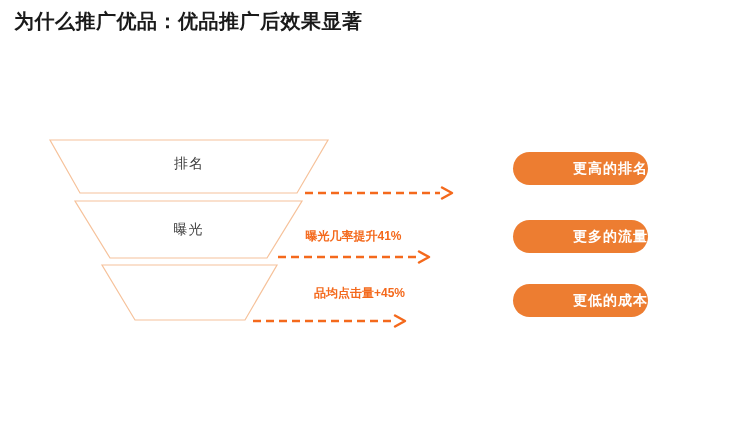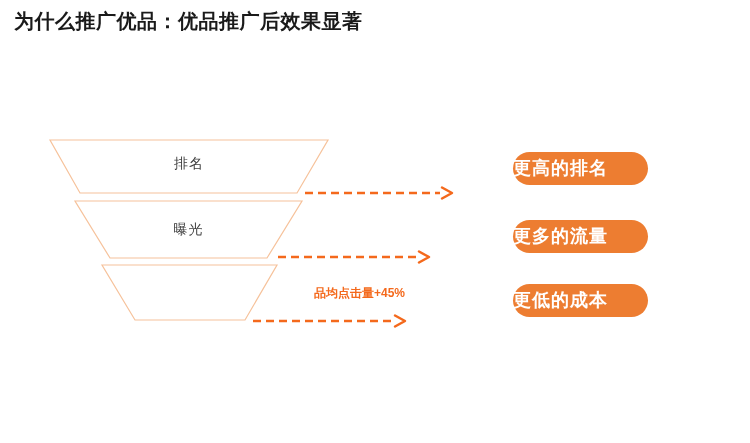--- a/index.html
+++ b/index.html
@@ -28,21 +28,21 @@
     position:absolute;text-align:center;line-height:18px;
     font-size:14px;color:var(--stage-text);letter-spacing:1px;
   }
   .metric{
     position:absolute;text-align:center;line-height:16px;
     font-size:12px;font-weight:bold;color:var(--accent-orange);white-space:nowrap;
   }
   .badge{
     position:absolute;width:135px;height:33px;border-radius:17px;
     background:var(--badge-orange);color:#FFFFFF;
-    font-size:18px;font-weight:bold;text-align:left;line-height:33px;
+    font-size:14px;font-weight:bold;text-align:right;line-height:33px;
     letter-spacing:1px;
   }
   .footnote{
     position:absolute;right:43px;top:420px;
     font-size:11px;color:var(--footnote-gray);white-space:nowrap;
   }
 </style>
 </head>
 <body>
 
@@ -65,20 +65,21 @@
     </g>
     <g class="arrow">
       <line x1="253" y1="321" x2="393" y2="321"></line>
       <path class="head" d="M395,315.5 L405,321 L395,326.5"></path>
     </g>
   </svg>
 
   <div class="stage-label" style="left:50px;top:154px;width:278px;">排名</div>
   <div class="stage-label" style="left:75px;top:220px;width:227px;">曝光</div>
 
+  <div class="metric" style="left:278px;top:228px;width:151px;">曝光几率提升41%</div>
   <div class="metric" style="left:253px;top:285px;width:152px;text-align:right;">品均点击量+45%</div>
 
   <div class="badge" style="left:513px;top:152px;">更高的排名</div>
   <div class="badge" style="left:513px;top:284px;">更低的成本</div>
   <div class="badge" style="left:513px;top:220px;">更多的流量</div>
 
 
 </div>
 
 </body></html>

